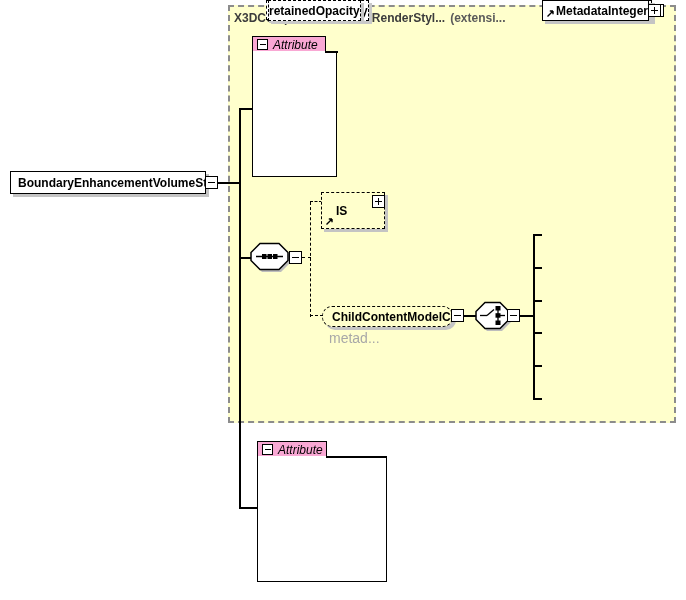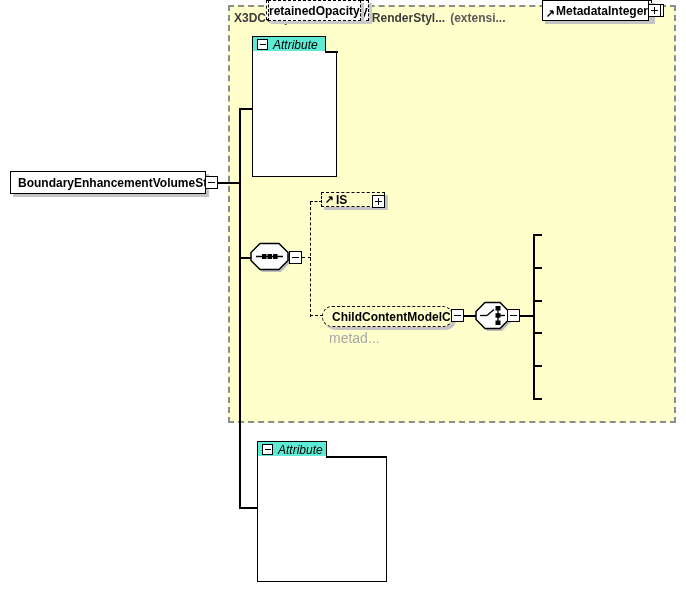--- a/index.html
+++ b/index.html
@@ -30,21 +30,21 @@
     position:absolute;width:13px;height:13px;background:#fff;border:1.5px solid #000;box-sizing:border-box;
   }
   .expbox::before{content:"";position:absolute;left:2px;right:2px;top:50%;height:1.5px;margin-top:-0.75px;background:#000;}
   .expbox.plus::after{content:"";position:absolute;top:2px;bottom:2px;left:50%;width:1.5px;margin-left:-0.75px;background:#000;}
 
   
   .ref-arrow{position:absolute;left:3px;bottom:2px;width:9px;height:9px;}
 
   
   .attr-tab{
-    position:absolute;height:16px;background:#5eead4;border:1.5px solid #000;border-bottom:none;box-sizing:border-box;
+    position:absolute;height:16px;background:#f9a8d4;border:1.5px solid #000;border-bottom:none;box-sizing:border-box;
     display:flex;align-items:center;font-size:12px;font-style:italic;padding-left:4px;
   }
   .attr-glyph{position:relative;width:11px;height:11px;border:1.5px solid #000;background:#fff;box-sizing:border-box;margin-right:5px;flex:none;}
   .attr-glyph::before{content:"";position:absolute;left:1.5px;right:1.5px;top:50%;height:1.5px;margin-top:-0.75px;background:#000;}
   .attr-body{
     position:absolute;background:#fff;border:1.5px solid #000;border-top:none;box-sizing:border-box;
   }
   .attr-step{position:absolute;height:1.5px;background:#000;}
   .attr-item{
     position:absolute;height:20px;background:#fff;border:1.5px dashed #000;box-sizing:border-box;
@@ -148,21 +148,21 @@
       <polygon points="12,4 31,4 40,13 40,21 31,30 12,30 3,21 3,13" fill="#BDBDBD"></polygon>
       <polygon points="10,1.5 29,1.5 38,10.5 38,18.5 29,27.5 10,27.5 1,18.5 1,10.5" fill="#fff" stroke="#000" stroke-width="1.5"></polygon>
       <line x1="6" y1="14.5" x2="33" y2="14.5" stroke="#000" stroke-width="1.5"></line>
       <rect x="12" y="12" width="4.5" height="5" fill="#000"></rect>
       <rect x="17.5" y="12" width="4.5" height="5" fill="#000"></rect>
       <rect x="23" y="12" width="4.5" height="5" fill="#000"></rect>
     </svg>
   </div>
   <div class="expbox" style="left:289px;top:251px;"></div>
 
-  <div class="el-box dashed transparent" style="left:321px;top:192px;width:64px;height:15px;padding-left:14px;">
+  <div class="el-box dashed transparent" style="left:321px;top:192px;width:64px;height:37px;padding-left:14px;">
     <svg class="ref-arrow" viewBox="0 0 9 9">
         <path d="M1.5 7.5 L7 2 M7 2 H3.8 M7 2 V5.2" stroke="#000" stroke-width="1.4" fill="none"></path>
       </svg>
     <span>IS</span>
   </div>
   <div class="expbox plus" style="left:372px;top:195px;"></div>
 
   <div class="el-box dashed transparent rounded" style="left:322px;top:306px;width:131px;height:21px;padding-left:9px;">
     <span>ChildContentModelC...</span>
   </div>

